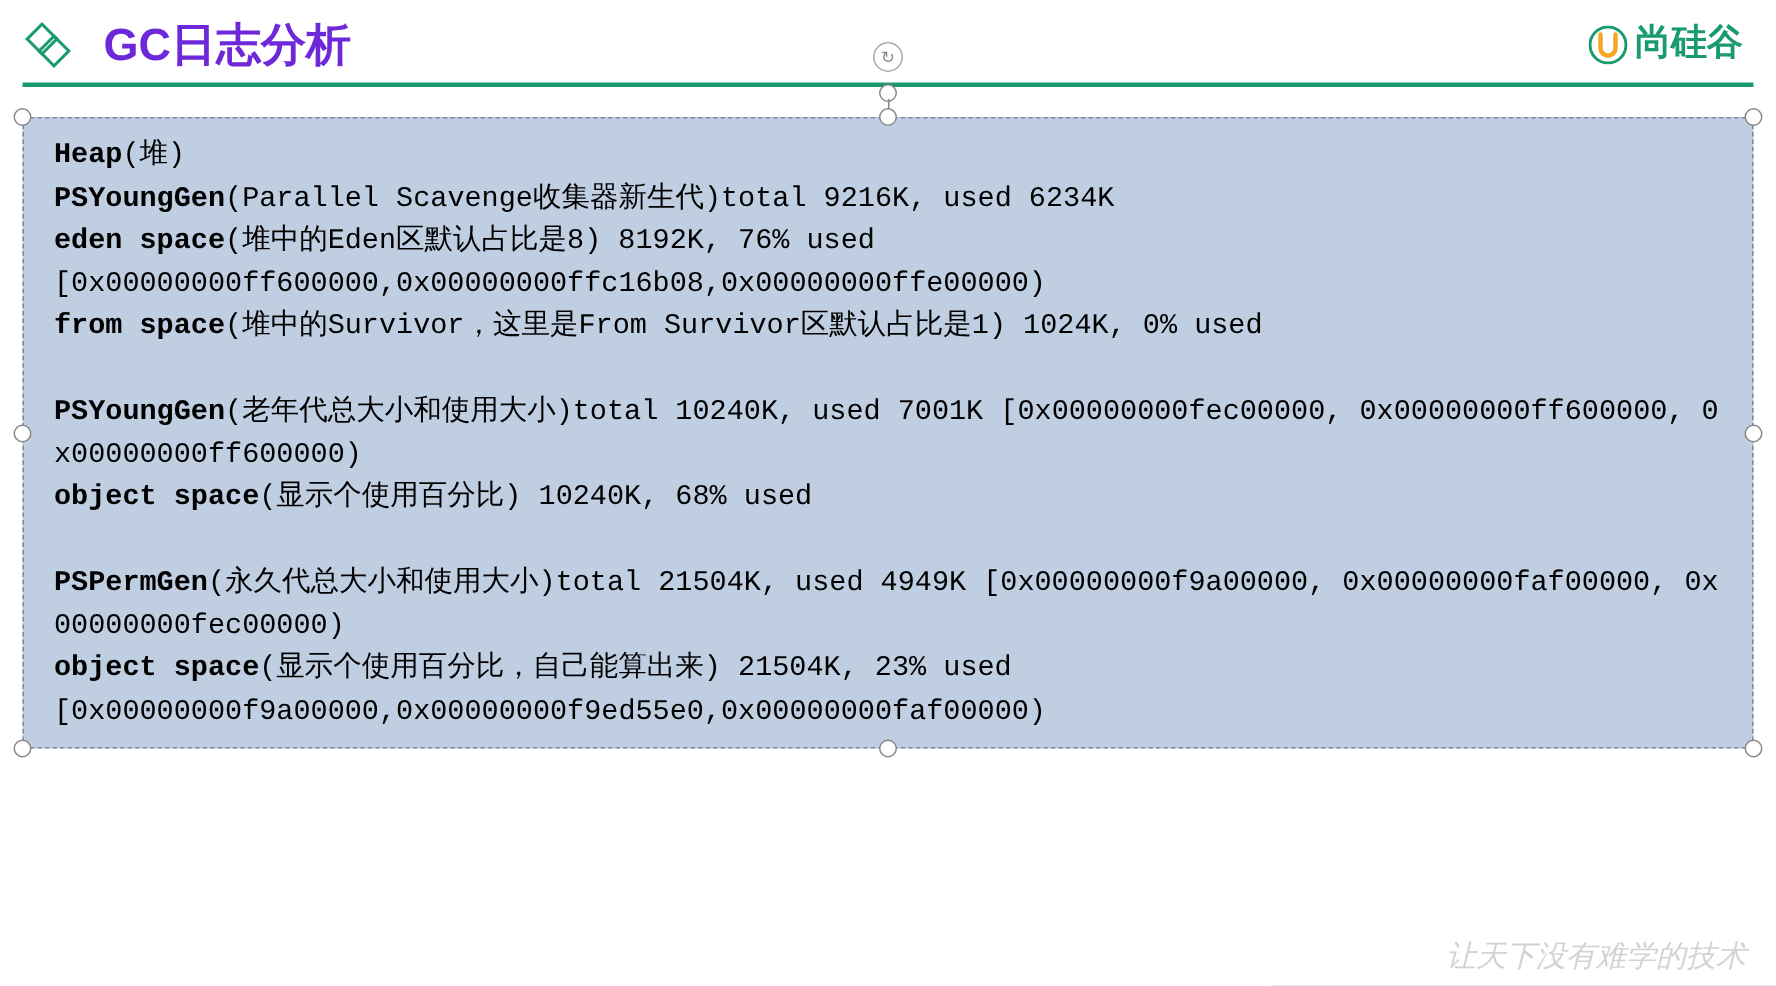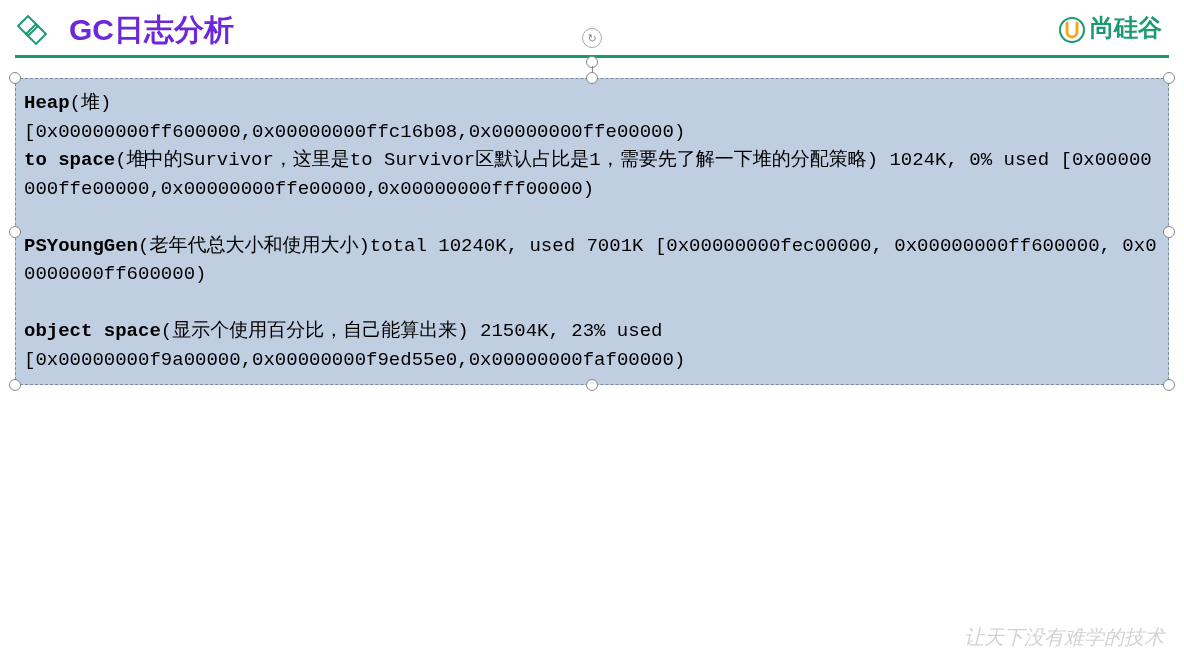--- a/index.html
+++ b/index.html
@@ -73,21 +73,21 @@
     color: #888;
     z-index: 5;
   }
   .box-wrap {
     position: relative;
     margin: 20px 15px 10px 15px;
   }
   .box {
     border: 1px dashed #7a8aa0;
     background: #c0cee2;
-    padding: 10px 8px;
+    padding: 10px 20px;
     font-family: "Consolas","Courier New", monospace;
     font-size: 19px;
     line-height: 1.5;
     color: #000;
     word-break: break-all;
   }
   .handle {
     width: 10px;
     height: 10px;
     background: #fff;
@@ -169,23 +169,27 @@
   <div class="handle h-tc"></div>
   <div class="handle h-tr"></div>
   <div class="handle h-ml"></div>
   <div class="handle h-mr"></div>
   <div class="handle h-bl"></div>
   <div class="handle h-bc"></div>
   <div class="handle h-br"></div>
 
   <div class="box">
     <div><span class="bold">Heap</span><span>(堆)</span></div>
+    <div><span class="bold">PSYoungGen</span><span>(Parallel Scavenge收集器新生代)total 9216K, used 6234K</span></div>
+    <div><span class="bold">eden space</span><span>(堆中的Eden区默认占比是8) 8192K, 76% used</span></div>
     <div>[0x00000000ff600000,0x00000000ffc16b08,0x00000000ffe00000)</div>
-    <div><span class="bold">to space</span><span>(堆</span><span class="cursor-bar"></span><span>中的Survivor，这里是to Survivor区默认占比是1，需要先了解一下堆的分配策略) 1024K, 0% used [0x00000000ffe00000,0x00000000ffe00000,0x00000000fff00000)</span></div>
+    <div><span class="bold">from space</span><span>(堆中的Survivor，这里是From Survivor区默认占比是1) 1024K, 0% used</span></div>
     <div>&nbsp;</div>
     <div><span class="bold">PSYoungGen</span><span>(老年代总大小和使用大小)total 10240K, used 7001K [0x00000000fec00000, 0x00000000ff600000, 0x00000000ff600000)</span></div>
+    <div><span class="bold">object space</span><span>(显示个使用百分比) 10240K, 68% used</span></div>
     <div>&nbsp;</div>
+    <div><span class="bold">PSPermGen</span><span>(永久代总大小和使用大小)total 21504K, used 4949K [0x00000000f9a00000, 0x00000000faf00000, 0x00000000fec00000)</span></div>
     <div><span class="bold">object space</span><span>(显示个使用百分比，自己能算出来) 21504K, 23% used</span></div>
     <div>[0x00000000f9a00000,0x00000000f9ed55e0,0x00000000faf00000)</div>
   </div>
 </div>
 
 <div class="watermark">让天下没有难学的技术</div>
 
 </body></html>

